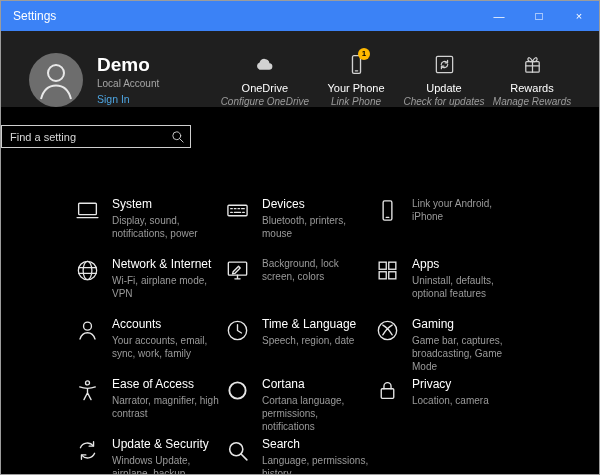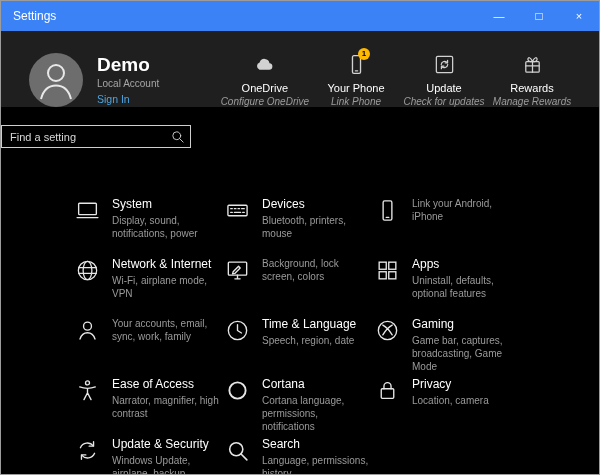--- a/index.html
+++ b/index.html
@@ -245,20 +245,21 @@
           <div class="tile-title">Apps</div>
           <div class="tile-sub">Uninstall, defaults, optional features</div>
         </div>
       </div>
       <div class="tile">
         <div class="tile-icon"><svg viewBox="0 0 24 24" fill="none" stroke="currentColor" stroke-width="1.3" stroke-linecap="round" stroke-linejoin="round">
             <circle cx="12" cy="7.8" r="3.8"></circle>
             <path d="M4.8 20.2c1.3-4.2 4-6 7.2-6s5.9 1.8 7.2 6"></path>
           </svg></div>
         <div class="tile-text">
+          <div class="tile-title">Accounts</div>
           <div class="tile-sub">Your accounts, email, sync, work, family</div>
         </div>
       </div>
       <div class="tile">
         <div class="tile-icon"><svg viewBox="0 0 24 24" fill="none" stroke="currentColor" stroke-width="1.3" stroke-linecap="round" stroke-linejoin="round">
             <circle cx="12" cy="12" r="8.8"></circle>
             <path d="M12 6.5V12l3.8 2.4"></path>
           </svg></div>
         <div class="tile-text">
           <div class="tile-title">Time &amp; Language</div>

